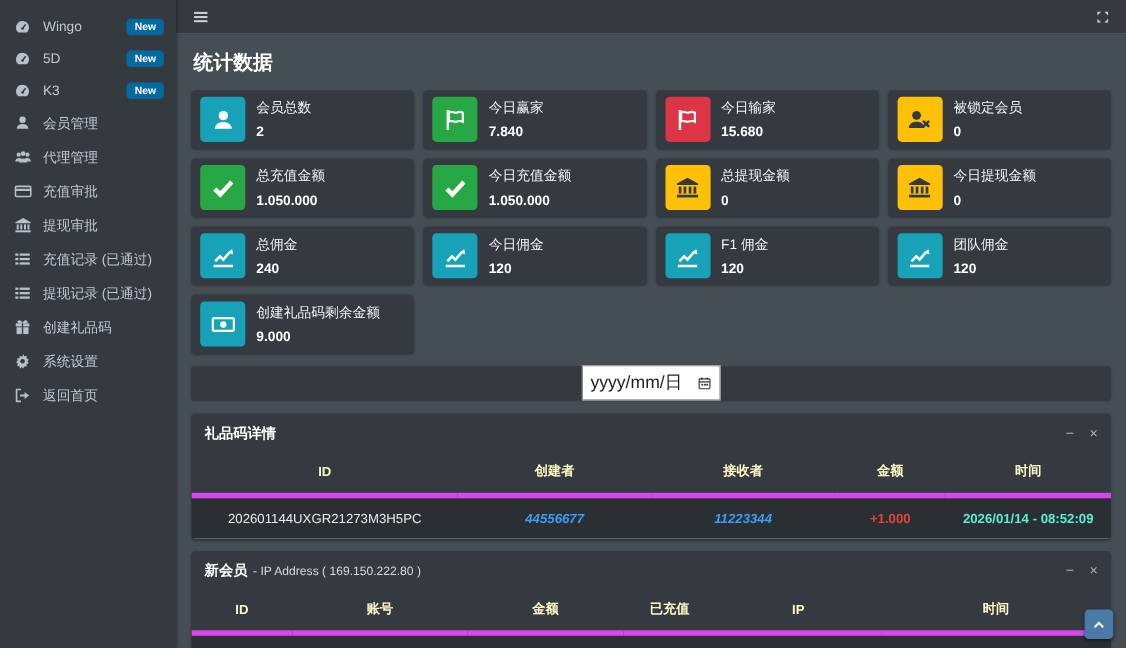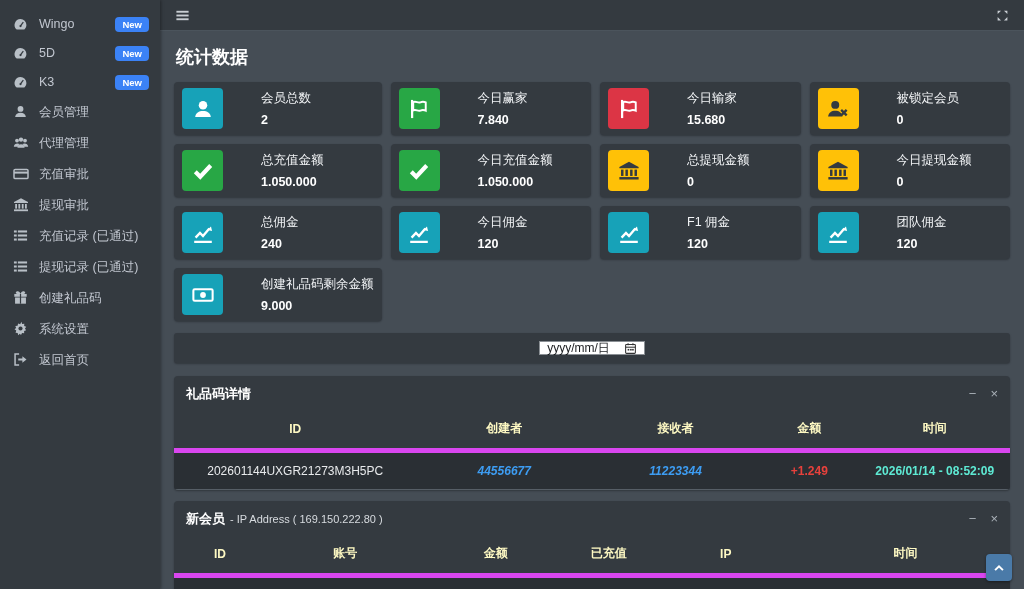--- a/index.html
+++ b/index.html
@@ -11,43 +11,43 @@
   svg.ic { display:block; }
 
   
   .sidebar { width:160px; flex-shrink:0; background:#343a40; box-shadow:1px 0 3px rgba(0,0,0,.35); z-index:3; }
   .brand { height:37px; display:flex; align-items:center; padding:0 11px; border-bottom:1px solid #4b545c; }
   .avatar { width:26px; height:26px; border-radius:50%; margin-right:10px; overflow:hidden; flex-shrink:0; }
   .brand-name { font-size:13px; color:#e9ecef; }
   .nav { padding-top:10px; }
   .nav-item { display:flex; align-items:flex-start; padding:7px 11px; color:#c2c7d0; font-size:12.5px; cursor:pointer; }
   .nav-ico { width:19px; margin-right:9px; display:flex; justify-content:center; color:#b8bfc6; flex-shrink:0; }
-  .badge-new { margin-left:auto; background:#3b82f6; color:#fff; font-size:9.5px; font-weight:bold; padding:2.5px 7px; border-radius:4px; line-height:1; }
+  .badge-new { margin-left:auto; background:#0369a1; color:#fff; font-size:9.5px; font-weight:bold; padding:2.5px 7px; border-radius:4px; line-height:1; }
 
   
   .main { flex:1; display:flex; flex-direction:column; min-width:0; }
   .topbar { height:31px; background:#343a40; border-bottom:1px solid #4b545c; display:flex; align-items:center; justify-content:space-between; padding:0 15px; color:#c9ced3; flex-shrink:0; }
   .tb-btn { cursor:pointer; display:flex; align-items:center; color:#c9ced3; }
   .content { flex:1; padding:10px 14px 0 14px; overflow:hidden; }
   .page-title { font-size:18px; font-weight:bold; color:#fff; margin:4px 2px 13px; }
 
   
   .cards-grid { display:grid; grid-template-columns:repeat(4,1fr); gap:9px; margin-bottom:9px; }
-  .stat-card { background:#343a40; border-radius:4px; height:53px; padding:6px 8px; display:flex; align-items:center; box-shadow:0 1px 2px rgba(0,0,0,.3);gap:28px; }
+  .stat-card { background:#343a40; border-radius:4px; height:53px; padding:6px 8px; display:flex; align-items:center; box-shadow:0 1px 2px rgba(0,0,0,.3); }
   .stat-icon { width:41px; height:41px; border-radius:4px; display:flex; align-items:center; justify-content:center; color:#fff; flex-shrink:0; margin-right:10px; }
   .ic-cyan   { background:#17a2b8; }
   .ic-green  { background:#28a745; }
   .ic-red    { background:#dc3545; }
   .ic-yellow { background:#ffc107; color:#343a40; }
   .stat-label { font-size:12.5px; color:#f2f4f6; margin-bottom:6px; white-space:nowrap; }
   .stat-value { font-size:12.5px; font-weight:bold; color:#fff; }
 
   
   .date-strip { background:#343a40; border-radius:3px; height:30px; margin:12px 0 13px; display:flex; align-items:center; justify-content:center; box-shadow:0 1px 2px rgba(0,0,0,.3); }
-  .date-input { background:#fff; border:1px solid #8a8f94; color:#1c1e21; font-size:12px; height:14px; padding:0 7px; display:flex; align-items:center; gap:14px; cursor:text; }
+  .date-input { background:#fff; border:1px solid #8a8f94; color:#1c1e21; font-size:16px; height:32px; padding:0 7px; display:flex; align-items:center; gap:14px; cursor:text; }
   .date-input .cal { color:#333; }
 
   
   .panel { background:#343a40; border-radius:4px; margin-bottom:11px; box-shadow:0 1px 2px rgba(0,0,0,.3); overflow:hidden; }
   .panel-header { display:flex; align-items:baseline; padding:9px 12px 7px; }
   .panel-title { font-size:13px; font-weight:bold; color:#fff; }
   .panel-sub { font-size:11px; color:#d7dbdf; margin-left:5px; }
   .panel-tools { margin-left:auto; display:flex; gap:14px; color:#aab1b8; font-size:13px; line-height:1; }
   .panel-tools span { cursor:pointer; }
   table { width:100%; border-collapse:collapse; font-size:12px; text-align:center; }
@@ -465,21 +465,21 @@
             <th style="width:20%">接收者</th>
             <th style="width:12%">金额</th>
             <th style="width:18%">时间</th>
           </tr>
         </thead>
         <tbody>
           <tr>
             <td>202601144UXGR21273M3H5PC</td>
             <td class="t-link">44556677</td>
             <td class="t-link">11223344</td>
-            <td class="t-red">+1.249</td>
+            <td class="t-red">+1.000</td>
             <td class="t-bold">2026/01/14 - 08:52:09</td>
           </tr>
         </tbody>
       </table>
     </section>
 
     <section class="panel">
       <div class="panel-header">
         <span class="panel-title">新会员</span>
         <span class="panel-sub">- IP Address ( 169.150.222.80 )</span>

